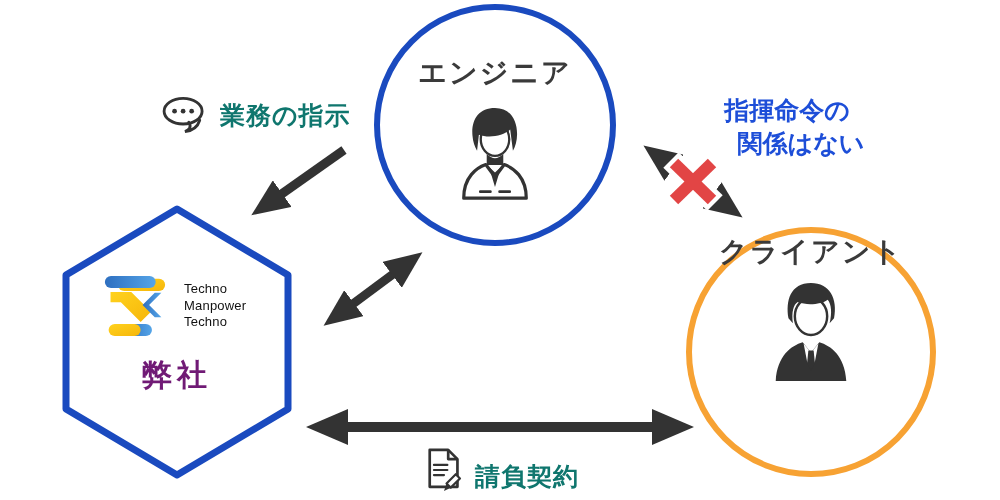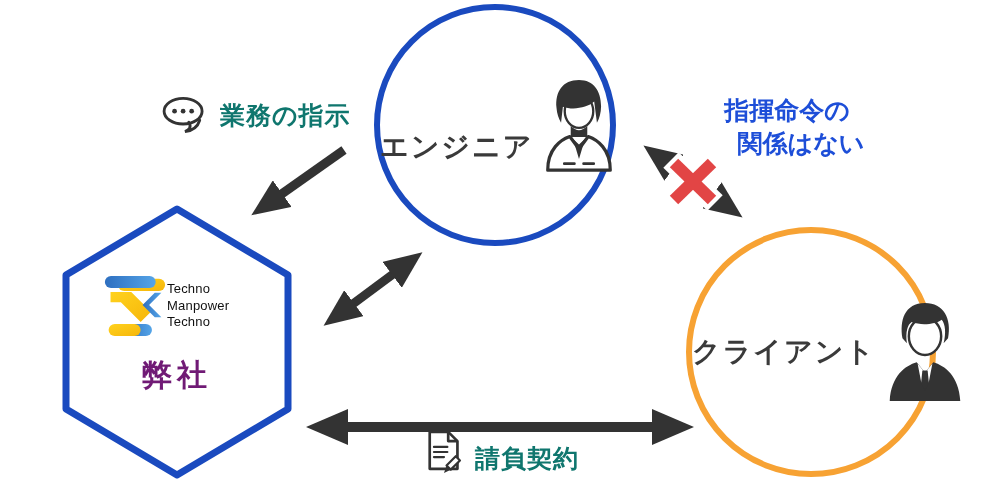--- a/index.html
+++ b/index.html
@@ -1,44 +1,44 @@
 <!DOCTYPE html>
 <html><head>
 <meta charset="utf-8">
 <style>
   html,body{margin:0;padding:0;background:#fff;}
   .canvas{
     position:relative;width:1000px;height:500px;background:#ffffff;overflow:hidden;
     font-family:"Liberation Sans","DejaVu Sans",sans-serif;color:#333;
   }
   
-  .circle-node{position:absolute;border-radius:50%;background:#fff;display:flex;flex-direction:row;align-items:center;box-sizing:content-box;}
+  .circle-node{position:absolute;border-radius:50%;background:#fff;display:flex;flex-direction:column;align-items:center;box-sizing:content-box;}
   .engineer-node{left:374px;top:4px;width:230px;height:230px;border:6px solid #1a4abf;}
   .client-node{left:686px;top:227px;width:238px;height:238px;border:6px solid #f7a233;}
   .entity-label{font-weight:700;color:#3a3a3a;letter-spacing:2px;white-space:nowrap;}
   .engineer-node .entity-label{font-size:28px;margin-top:44px;}
   .client-node .entity-label{font-size:28px;}
   .engineer-node .person-wrap{margin-top:6px;}
   .client-node .person-wrap{margin-top:4px;}
 
   .hexagon-node{position:absolute;left:57px;top:204px;width:240px;height:276px;}
   .hexagon-node svg.hex{position:absolute;left:0;top:0;}
   .hex-content{position:absolute;left:0;top:0;width:100%;height:100%;}
-  .logo-row{position:absolute;left:46px;top:70px;display:flex;align-items:center;gap:0;}
+  .logo-row{position:absolute;left:46px;top:70px;display:flex;align-items:center;gap:17px;}
   .logo-text{font-size:13px;line-height:1.3;color:#111;font-weight:500;letter-spacing:.2px;}
   .company-label{position:absolute;left:0;top:151px;width:100%;text-align:center;
     font-size:30px;font-weight:700;color:#701a75;letter-spacing:5px;}
 
   
   .relation-label{position:absolute;display:flex;align-items:flex-end;gap:10px;}
   .relation-label .txt{font-size:25px;font-weight:700;color:#0f766e;white-space:nowrap;margin-bottom:3px;letter-spacing:1px;}
   .instruction-label{left:160px;top:96px;align-items:center;}
   .instruction-label .txt{margin-bottom:0;}
   .employment-label{left:355px;top:312px;}
-  .outsourcing-label{left:423px;top:426px;align-items:flex-end;}
+  .outsourcing-label{left:423px;top:444px;align-items:flex-end;}
 
   .no-command-note{position:absolute;left:698px;top:94px;width:178px;
     color:#1d4ed8;font-size:25px;font-weight:700;line-height:1.32;white-space:nowrap;}
   .no-command-note .l1{text-align:center;}
   .no-command-note .l2{text-align:center;padding-left:28px;}
 
   .arrow-layer{position:absolute;left:0;top:0;}
 </style>
 </head>
 <body>

